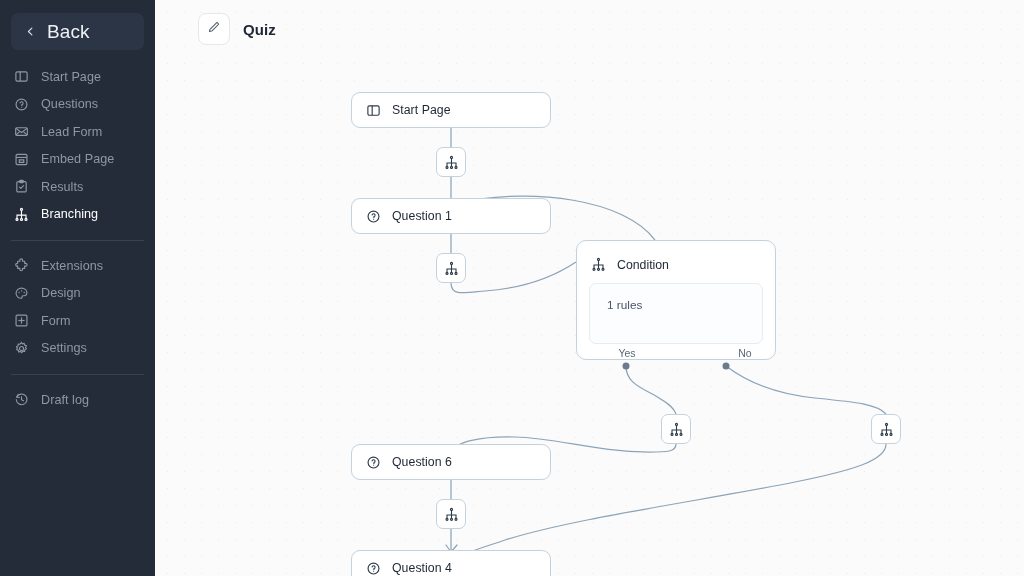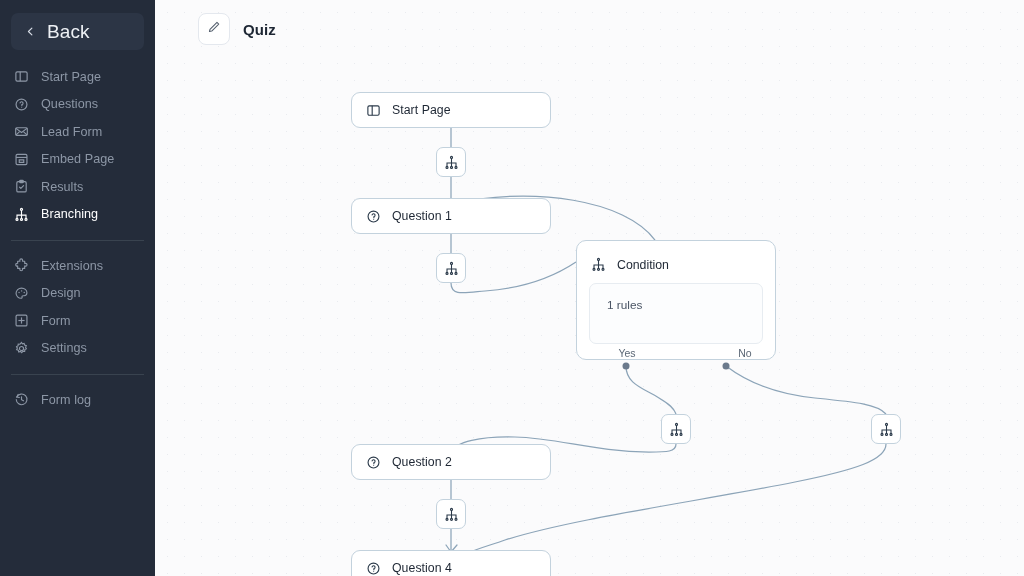--- a/index.html
+++ b/index.html
@@ -330,21 +330,21 @@
 
     <div class="nav-group" style="margin-top:0">
       <div class="nav-item">
         <span class="nav-icon">
           <svg width="15" height="15" viewBox="0 0 16 16" fill="none" stroke="#8d97a6" stroke-width="1.2" stroke-linecap="round">
               <path d="M3 5.3A5.7 5.7 0 1 1 2.4 8"></path>
               <polyline points="4.4,2.6 2.9,5.4 5.7,5.9"></polyline>
               <polyline points="8,5.1 8,8.2 10.1,9.4"></polyline>
             </svg>
         </span>
-        <span>Form log</span>
+        <span>Draft log</span>
       </div>
     </div>
   </div>
 
   <div id="main">
     <div id="dots"></div>
 
     <div class="header">
       <div class="edit-btn">
         <span>
@@ -410,21 +410,21 @@
 
       <div class="node" style="left:196px; top:444px; width:200px; height:36px;">
         <div class="node-row">
           <span class="node-icon">
             <svg width="15" height="15" viewBox="0 0 16 16" fill="none" stroke="#2b3a4a" stroke-width="1.2">
                 <circle cx="8" cy="8" r="5.8"></circle>
                 <path d="M6.5 6.3a1.6 1.6 0 1 1 1.9 1.9v1" stroke-linecap="round"></path>
                 <circle cx="8.2" cy="11" r="0.55" fill="#2b3a4a" stroke="none"></circle>
               </svg>
           </span>
-          <span class="node-label">Question 2</span>
+          <span class="node-label">Question 6</span>
         </div>
       </div>
 
       <div class="node" style="left:196px; top:550px; width:200px; height:36px;">
         <div class="node-row">
           <span class="node-icon">
             <svg width="15" height="15" viewBox="0 0 16 16" fill="none" stroke="#2b3a4a" stroke-width="1.2">
                 <circle cx="8" cy="8" r="5.8"></circle>
                 <path d="M6.5 6.3a1.6 1.6 0 1 1 1.9 1.9v1" stroke-linecap="round"></path>
                 <circle cx="8.2" cy="11" r="0.55" fill="#2b3a4a" stroke="none"></circle>

